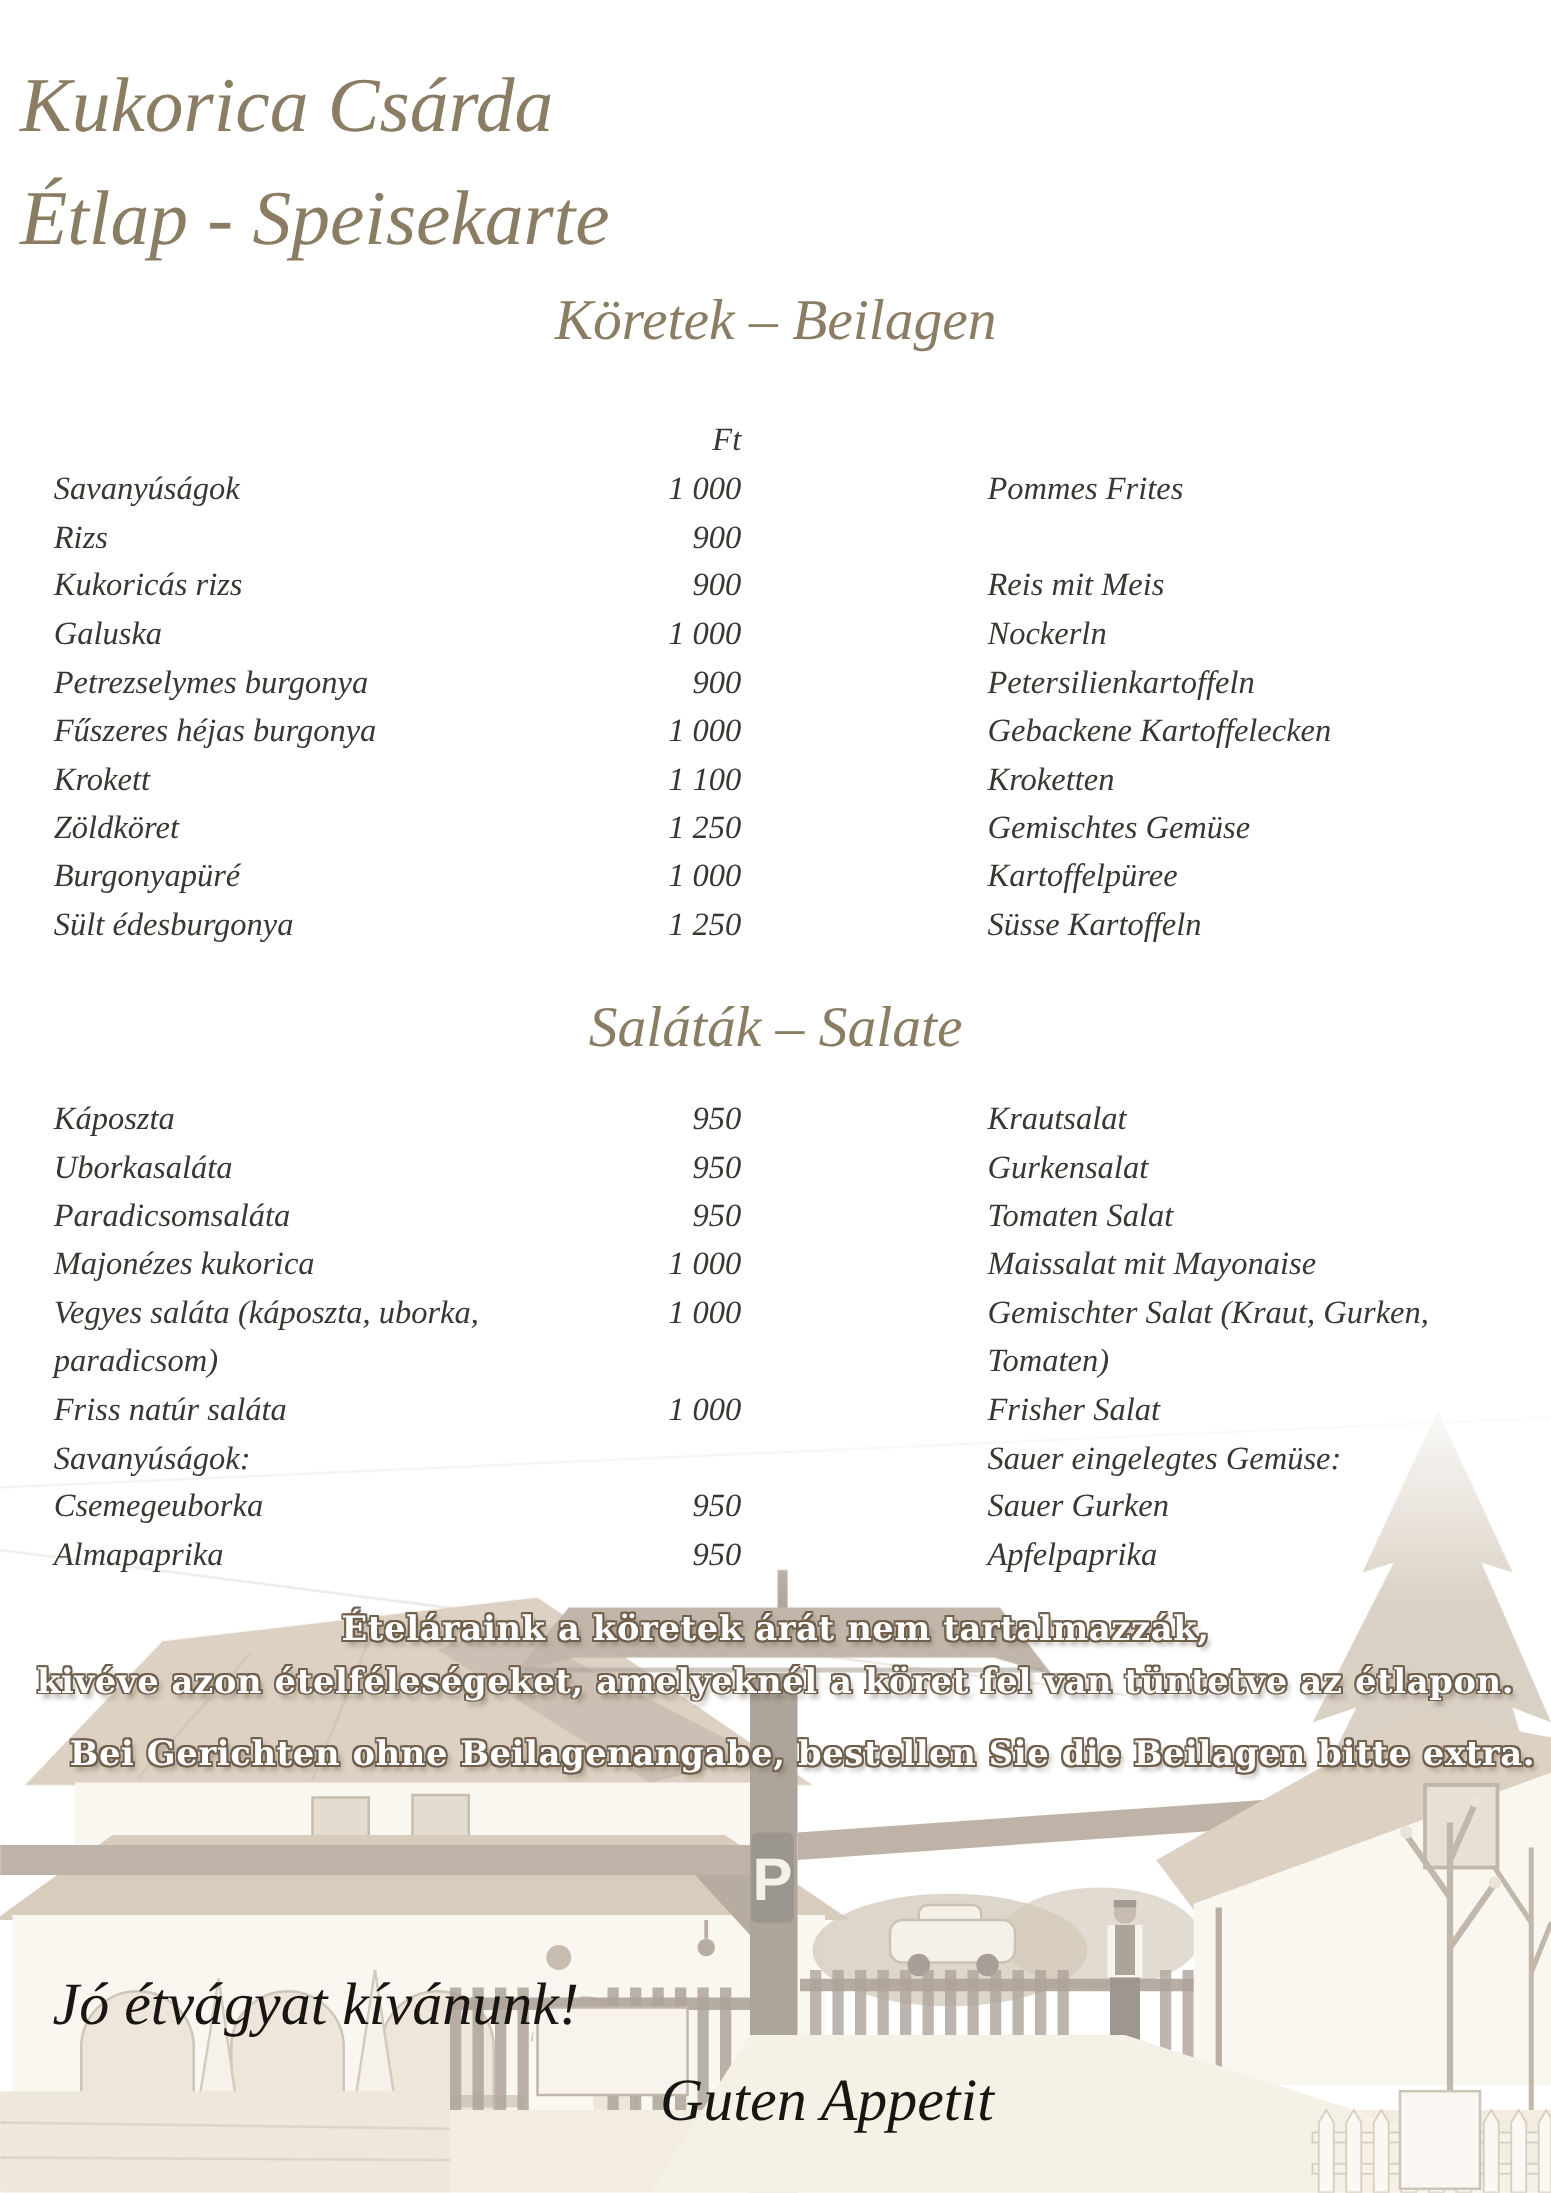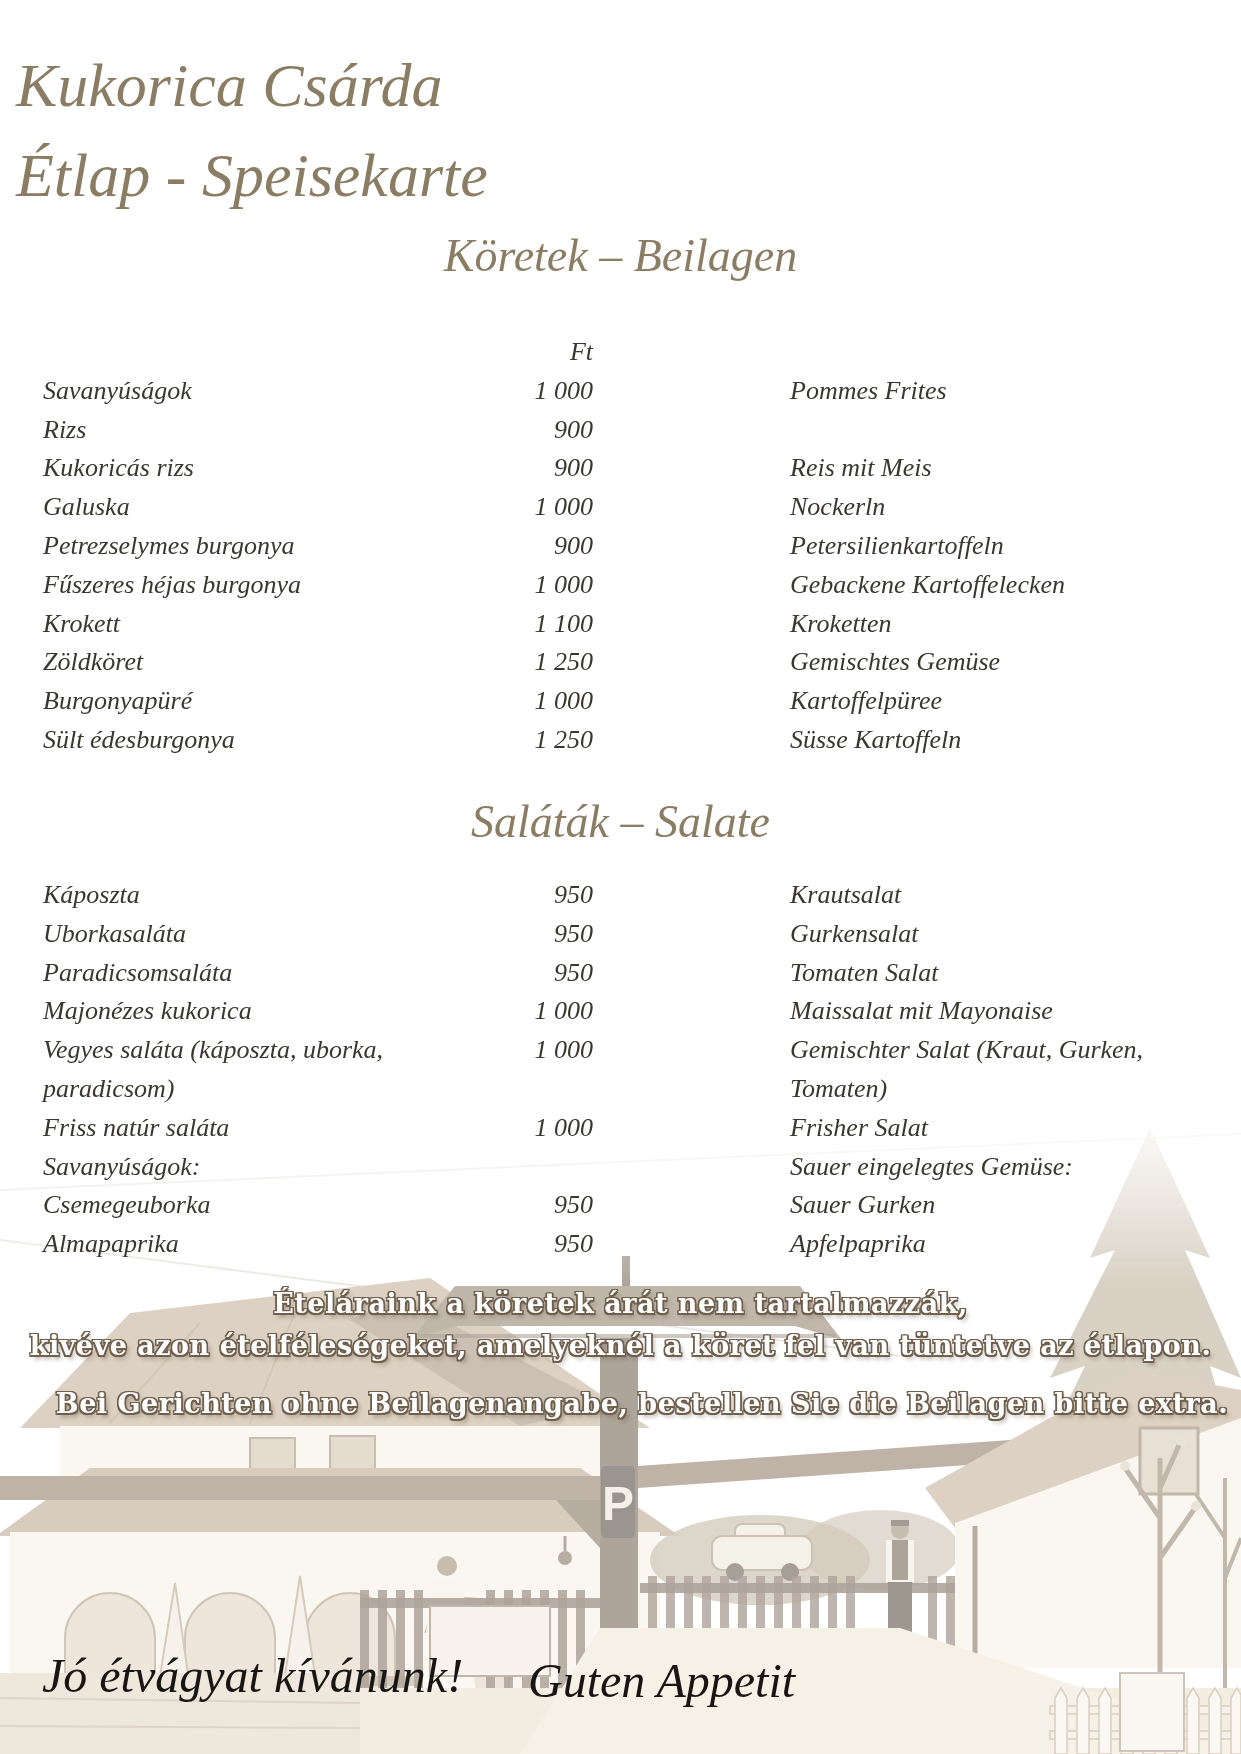--- a/index.html
+++ b/index.html
@@ -37,21 +37,21 @@
       -1.5px  1.5px 0 var(--note-outline), 1.5px  1.5px 0 var(--note-outline),
       -1.5px  0 0 var(--note-outline), 1.5px 0 0 var(--note-outline),
        0 -1.5px 0 var(--note-outline), 0 1.5px 0 var(--note-outline),
        3px 4px 4px rgba(90,74,58,.45);}
   .notes .line{line-height:42px;}
   .notes .line-de{margin-top:16px;padding-left:43px;}
 
   
   .footer-hu,.footer-de{position:absolute;font-size:48px;line-height:72px;font-style:italic;
     color:#181512;z-index:4;margin:0;}
-  .footer-hu{left:42px;top:1640px;}
+  .footer-hu{left:42px;top:1568px;}
   .footer-de{left:528px;top:1645px;}
 
   
   .photo{position:absolute;top:1128px;left:0;width:1241px;height:626px;z-index:1;}
 </style>
 </head>
 <body>
 
 <div class="page">
 

